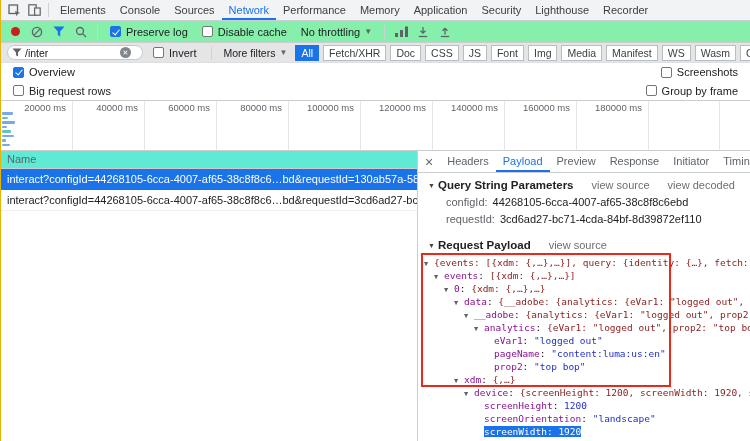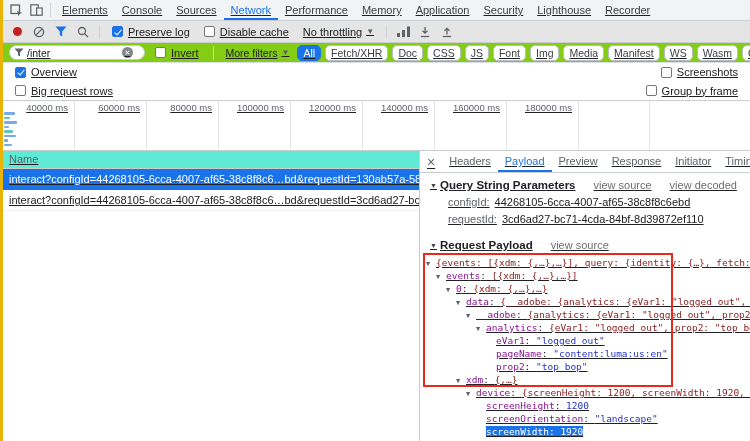--- a/index.html
+++ b/index.html
@@ -1,54 +1,54 @@
 <!DOCTYPE html>
 <html style="--c-accent: #1a73e8; --c-selected-row-bg: #1a73e8; --c-key: #881391; --c-preview: #8b2323; --c-value: #2330c8; --c-annotation: #e8291c; --c-record-red: #c5221f; --c-badge-purple: #a142f4;"><head>
 <meta charset="utf-8">
 <style>
   * { box-sizing: border-box; margin: 0; padding: 0; }
   html,body { background:#fff; }
   .devtools {
     width: 750px; height: 441px; overflow: hidden; background: #fff;
     font-family: "Liberation Sans", sans-serif; font-size: 11px; color: #202124;
-    position: relative; border-left: 3px solid #eab308; text-decoration: underline;
+    position: relative; border-left: 1px solid #eab308;
   }
   
   .main-tabbar { display:flex; align-items:center; height:21px; background:#f1f3f4;
     border-bottom:1px solid #cacdd1; padding-left:3px; white-space:nowrap; }
   .tb-icon { width:20px; height:100%; display:flex; align-items:center; justify-content:center; cursor:pointer; flex:none; }
   .vdiv { width:1px; height:14px; background:#d0d3d6; margin:0 4px; flex:none; }
   .tabs { display:flex; height:100%; overflow:hidden; }
   .tab { display:flex; align-items:center; gap:4px; padding:0 7px; height:100%;
     font-size:11px; color:#3c4043; cursor:pointer; flex:none; }
   .tab.selected { color:var(--c-accent,#1a73e8); box-shadow: inset 0 -2px 0 var(--c-accent,#1a73e8); }
   .tab-badge { width:5px; height:5px; border-radius:50%; background:var(--c-badge-purple,#a142f4); }
   
-  .net-toolbar { display:flex; align-items:center; height:22px; background:#e5e5e5;
+  .net-toolbar { display:flex; align-items:center; height:22px; background:#86efac;
     border-bottom:1px solid #cacdd1; padding-left:4px; gap:2px; white-space:nowrap; }
   .record-dot { width:9px; height:9px; border-radius:50%; background:var(--c-record-red,#d93025); }
   .chk { display:inline-flex; align-items:center; gap:5px; cursor:pointer; margin:0 6px; flex:none; }
   .chk .box { width:11px; height:11px; border:1px solid #767676; border-radius:2px; background:#fff; position:relative; flex:none; }
   .chk.checked .box { background:var(--c-accent,#1a73e8); border-color:var(--c-accent,#1a73e8); }
   .chk.checked .box::after { content:""; position:absolute; left:3px; top:0.5px; width:3px; height:6px;
     border:solid #fff; border-width:0 1.5px 1.5px 0; transform:rotate(40deg); }
   .throttle { display:flex; align-items:center; gap:4px; margin:0 6px; cursor:pointer; }
   .caret { color:#5f6368; font-size:8px; }
   
-  .filter-bar { display:flex; align-items:center; height:20px; background:#84cc16;
+  .filter-bar { display:flex; align-items:center; height:20px; background:#e5e5e5;
     border-bottom:1px solid #dcdfe3; padding-left:6px; gap:4px; white-space:nowrap; overflow:hidden; }
   .filter-input-wrap { display:flex; align-items:center; gap:3px; width:136px; height:15px;
     border:1px solid #c6c9cc; border-radius:8px; padding:0 4px; background:#fff; flex:none; }
   .filter-input { border:none; outline:none; width:92px; font-size:10.5px;
     font-family:"Liberation Sans",sans-serif; color:#202124; background:transparent; }
   .clear-btn { width:11px; height:11px; border-radius:50%; background:#80868b; color:#fff;
     font-size:7px; line-height:11px; text-align:center; cursor:pointer; flex:none; }
   .more-filters { display:flex; align-items:center; gap:4px; margin:0 4px; cursor:pointer; font-size:10.5px; }
   .chips { display:flex; align-items:center; gap:4px; overflow:hidden; }
-  .chip { padding:1px 5px; border:1px solid #b9bdc1; border-radius:5px; font-size:10.5px;
+  .chip { padding:1px 5px; border:1px solid #b9bdc1; border-radius:0; font-size:10.5px;
     color:#3c4043; cursor:pointer; flex:none; background:#fff; }
   .chip.selected { background:var(--c-accent,#1a73e8); border-color:var(--c-accent,#1a73e8); color:#fff; }
   
   .opt-row { display:flex; align-items:center; background:#fff; padding:0 6px; }
   .opt-row.r1 { height:19px; }
   .opt-row.r2 { height:18px; }
   .chk.right { margin-left:auto; margin-right:6px; }
   
   .timeline { position:relative; height:51px; border-top:1px solid #ccc; border-bottom:1px solid #ccc; background:#fff; display:flex; }
   .tl-cells { display:flex; height:100%; }
@@ -265,20 +265,23 @@
     </label>
     <label class="chk right">
       <span class="box"></span>
       <span>Group by frame</span>
     </label>
   </div>
 
   <div class="timeline">
     <div class="tl-cells">
         <div class="tl-cell">
+    <span>20000 ms</span>
+  </div>
+        <div class="tl-cell">
     <span>40000 ms</span>
   </div>
         <div class="tl-cell">
     <span>60000 ms</span>
   </div>
         <div class="tl-cell">
     <span>80000 ms</span>
   </div>
         <div class="tl-cell">
     <span>100000 ms</span>

